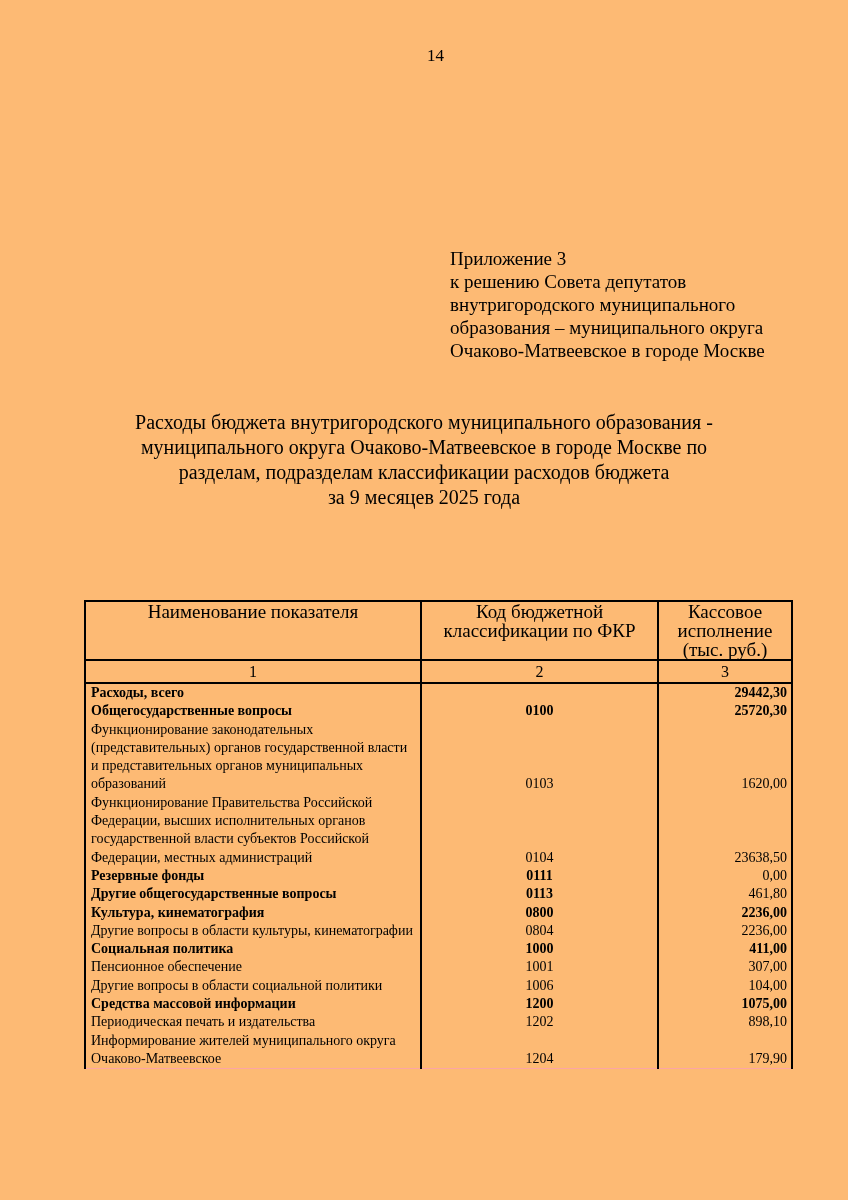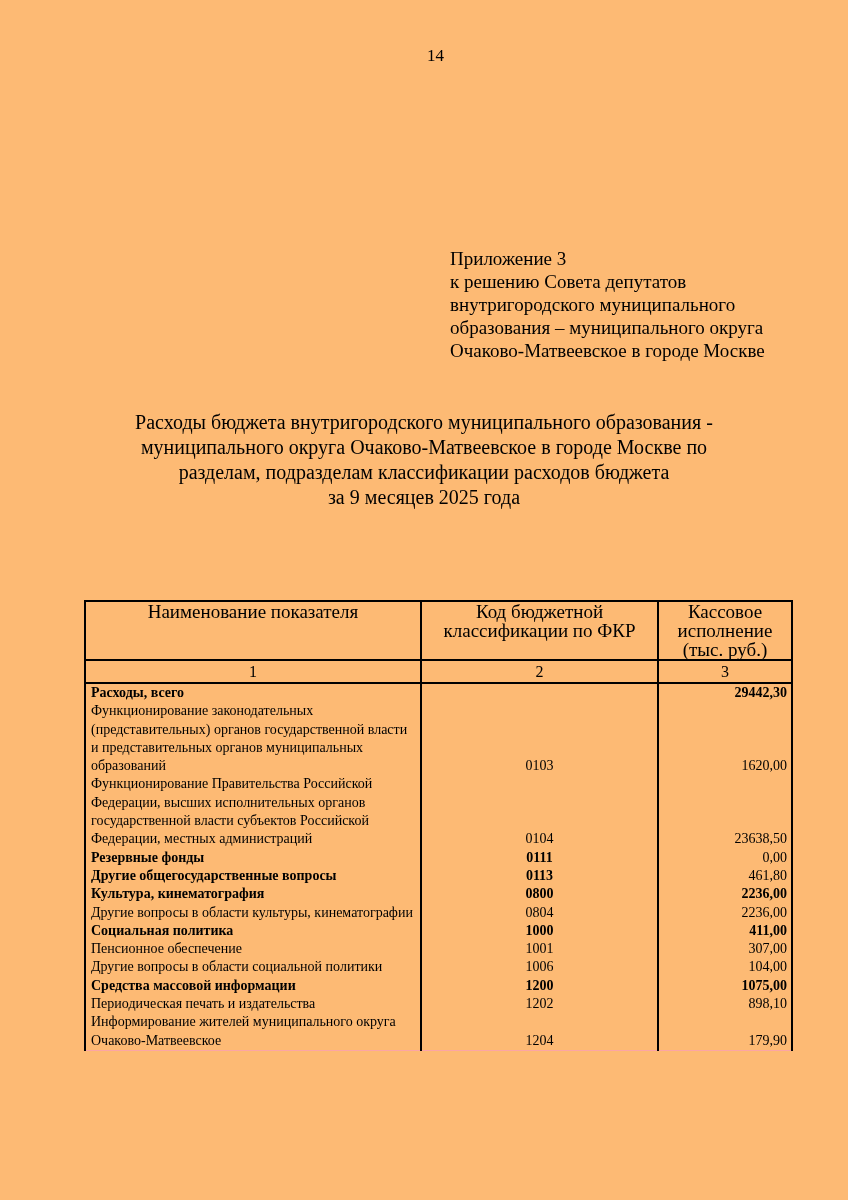--- a/index.html
+++ b/index.html
@@ -130,20 +130,25 @@
         <td class="num">2</td>
         <td class="num">3</td>
       </tr>
 
       <tr>
         <td class="body name b">Расходы, всего</td>
         <td class="body code"></td>
         <td class="body value b">29442,30</td>
       </tr>
       <tr>
+        <td class="body name b">Общегосударственные вопросы</td>
+        <td class="body code b">0100</td>
+        <td class="body value b">25720,30</td>
+      </tr>
+      <tr>
         <td class="body name">Функционирование законодательных (представительных) органов государственной власти и представительных органов муниципальных образований</td>
         <td class="body code">0103</td>
         <td class="body value">1620,00</td>
       </tr>
       <tr>
         <td class="body name">Функционирование Правительства Российской Федерации, высших исполнительных органов государственной власти субъектов Российской Федерации, местных администраций</td>
         <td class="body code">0104</td>
         <td class="body value">23638,50</td>
       </tr>
       <tr>

